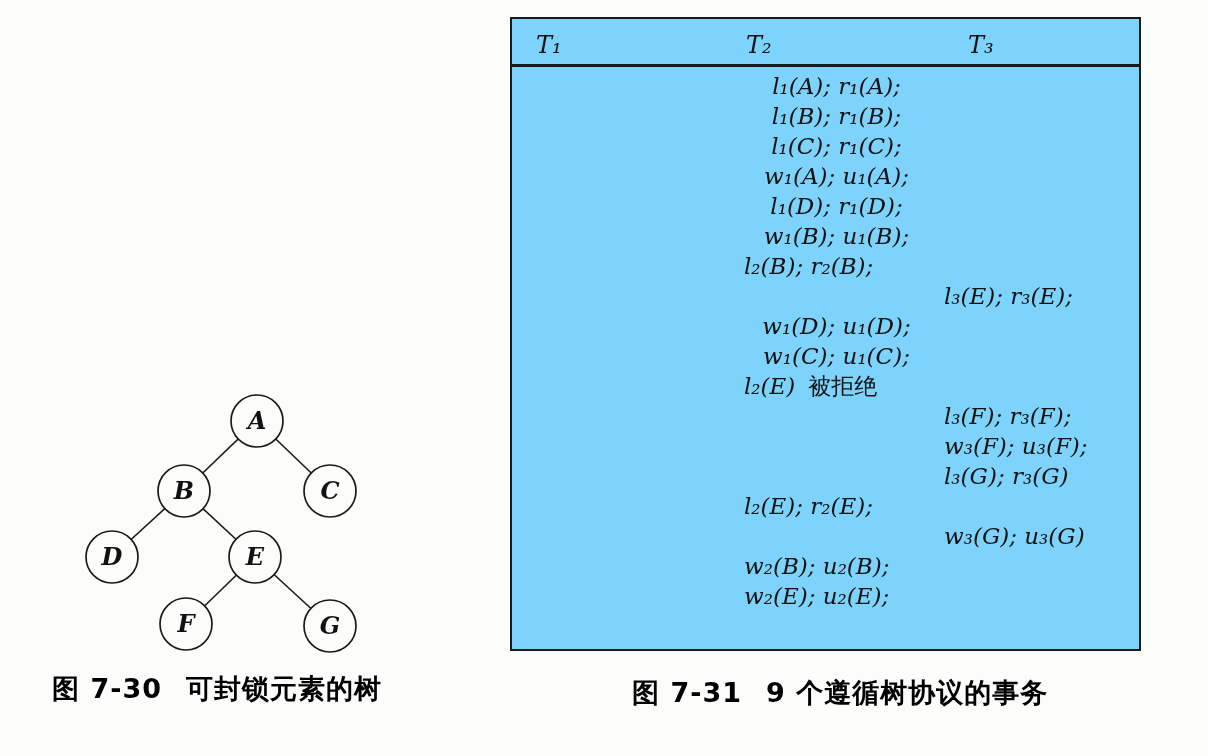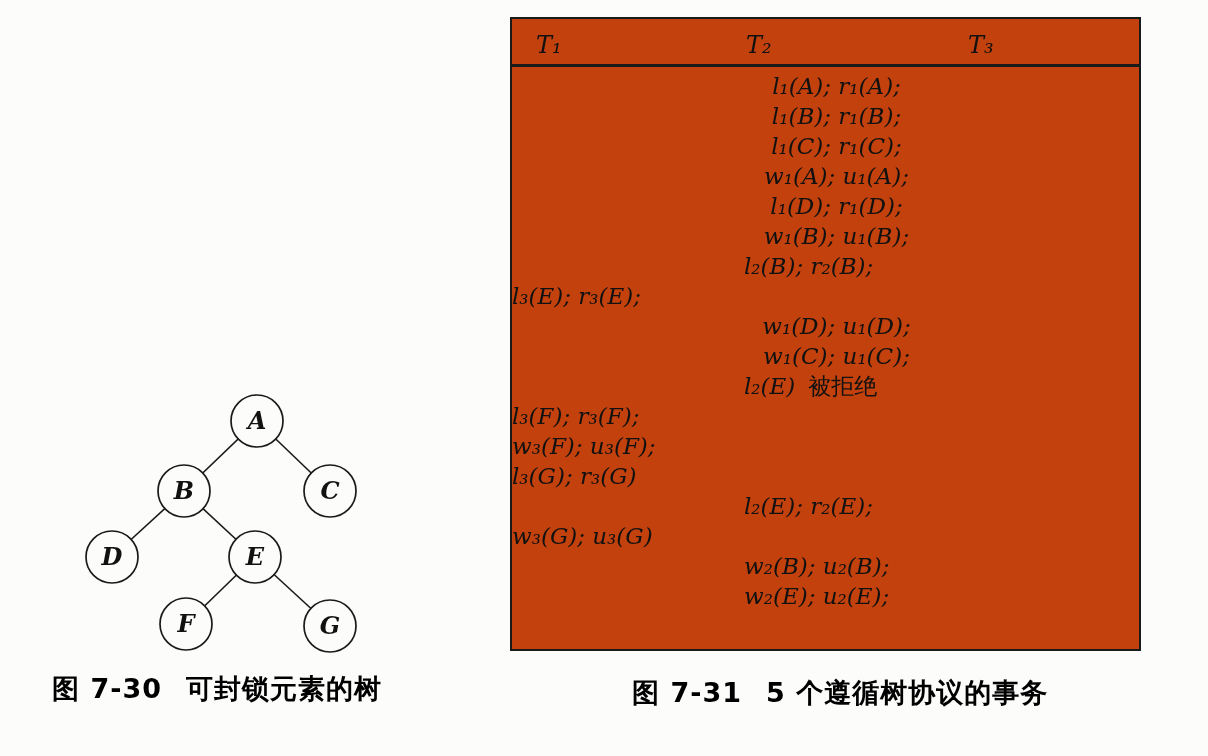--- a/index.html
+++ b/index.html
@@ -47,21 +47,21 @@
 
   
   .sched-table {
     position: absolute;
     left: 510px;
     top: 17px;
     width: 631px;
     height: 634px;
     border: 2px solid #1a1a1a;
     box-sizing: border-box;
-    background: #c2410c;
+    background: #7dd3fc;
   }
   .sched-head {
     position: relative;
     height: 45px;
     border-bottom: 3px solid #1a1a1a;
   }
   .sched-head .col-h {
     position: absolute;
     top: 14px;
     font-style: italic;
@@ -73,21 +73,21 @@
   .col-h.c2 { left: 456px; }
 
   .sched-body { padding-top: 4px; }
   .srow {
     height: 30px;
     line-height: 30px;
     white-space: nowrap;
   }
   .srow.col0 { padding-left: 22px; text-align: center; }
   .srow.col1 { padding-left: 232px; }
-  .srow.col2 { }
+  .srow.col2 { padding-left: 432px; }
   .srow .math {
     font-family: "DejaVu Serif", serif;
     font-style: italic;
     font-size: 23px;
   }
   .srow .note {
     font-family: "DejaVu Sans", sans-serif;
     font-style: normal;
     font-weight: 400;
     font-size: 23px;
@@ -148,16 +148,16 @@
         <div class="srow col2"><span class="math">w₃(F); u₃(F);</span></div>
         <div class="srow col2"><span class="math">l₃(G); r₃(G)</span></div>
         <div class="srow col1"><span class="math">l₂(E); r₂(E);</span></div>
         <div class="srow col2"><span class="math">w₃(G); u₃(G)</span></div>
         <div class="srow col1"><span class="math">w₂(B); u₂(B);</span></div>
         <div class="srow col1"><span class="math">w₂(E); u₂(E);</span></div>
       </div>
   </div>
 
   <div class="caption" id="cap-right">
-    <span class="cap-label">图 7-31</span><span class="cap-title">5 个遵循树协议的事务</span>
+    <span class="cap-label">图 7-31</span><span class="cap-title">9 个遵循树协议的事务</span>
   </div>
 
 </div>
 
 </body></html>

